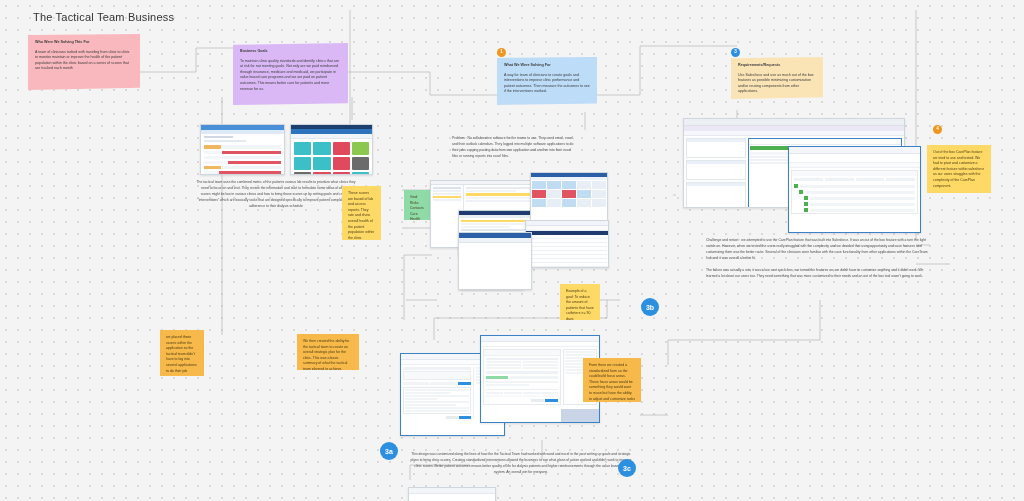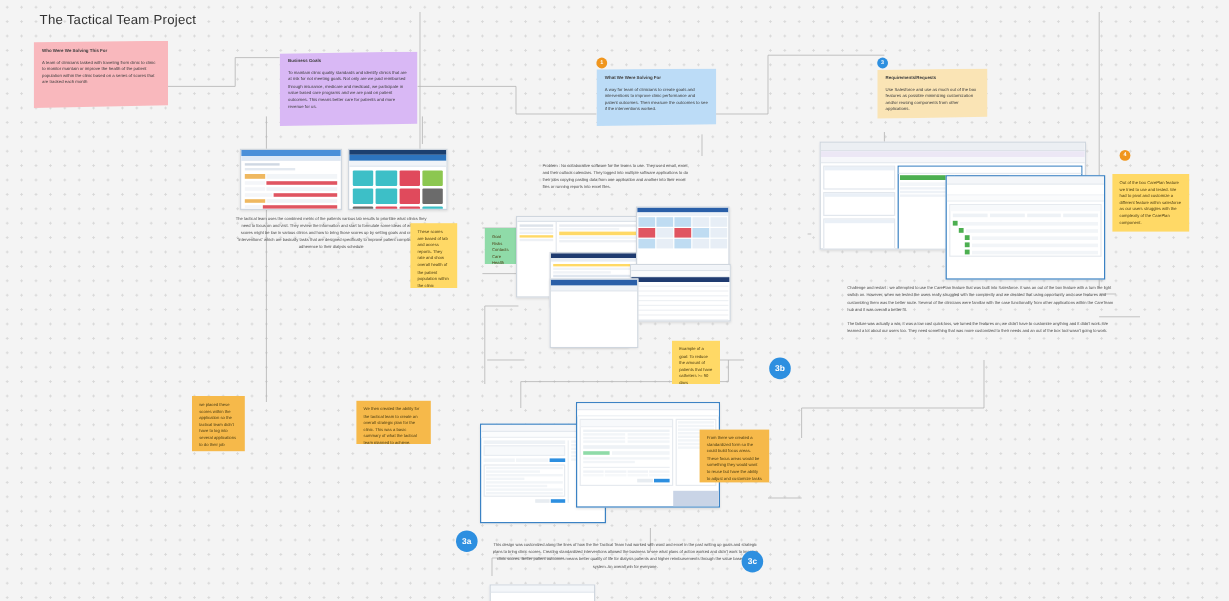--- a/index.html
+++ b/index.html
@@ -109,21 +109,21 @@
     <path class="conn" d="M673,195 H676"></path>
     <path class="conn" d="M916,10 H916 V240"></path>
     <path class="conn" d="M916,245 H930"></path>
     <path class="conn" d="M916,264 H950"></path>
     <path class="conn" d="M820,300 V340 H668 V365"></path>
     <path class="conn" d="M640,415 H668"></path>
     <path class="conn" d="M470,465 H410 V480"></path>
     <path class="conn" d="M542,440 V460"></path>
   </svg>
 
-  <div class="abs board-title">The Tactical Team Project</div>
+  <div class="abs board-title">The Tactical Team Business</div>
 
   <div class="abs note note-pink" style="left:28px;top:34px;width:112px;height:56px;">
     <span class="nt">Who Were We Solving This For</span>
     <p>A team of clinicians tasked with traveling from clinic to clinic to monitor maintain or improve the health of the patient population within the clinic based on a series of scores that are tracked each month</p>
   </div>
 
   <div class="abs note note-purple" style="left:233px;top:43px;width:115px;height:62px;">
     <span class="nt">Business Goals</span>
     <p>To maintain clinic quality standards and identify clinics that are at risk for not meeting goals. Not only are we paid reimbursed through insurance, medicare and medicaid, we participate in value based care programs and we are paid on patient outcomes. This means better care for patients and more revenue for us.</p>
   </div>

